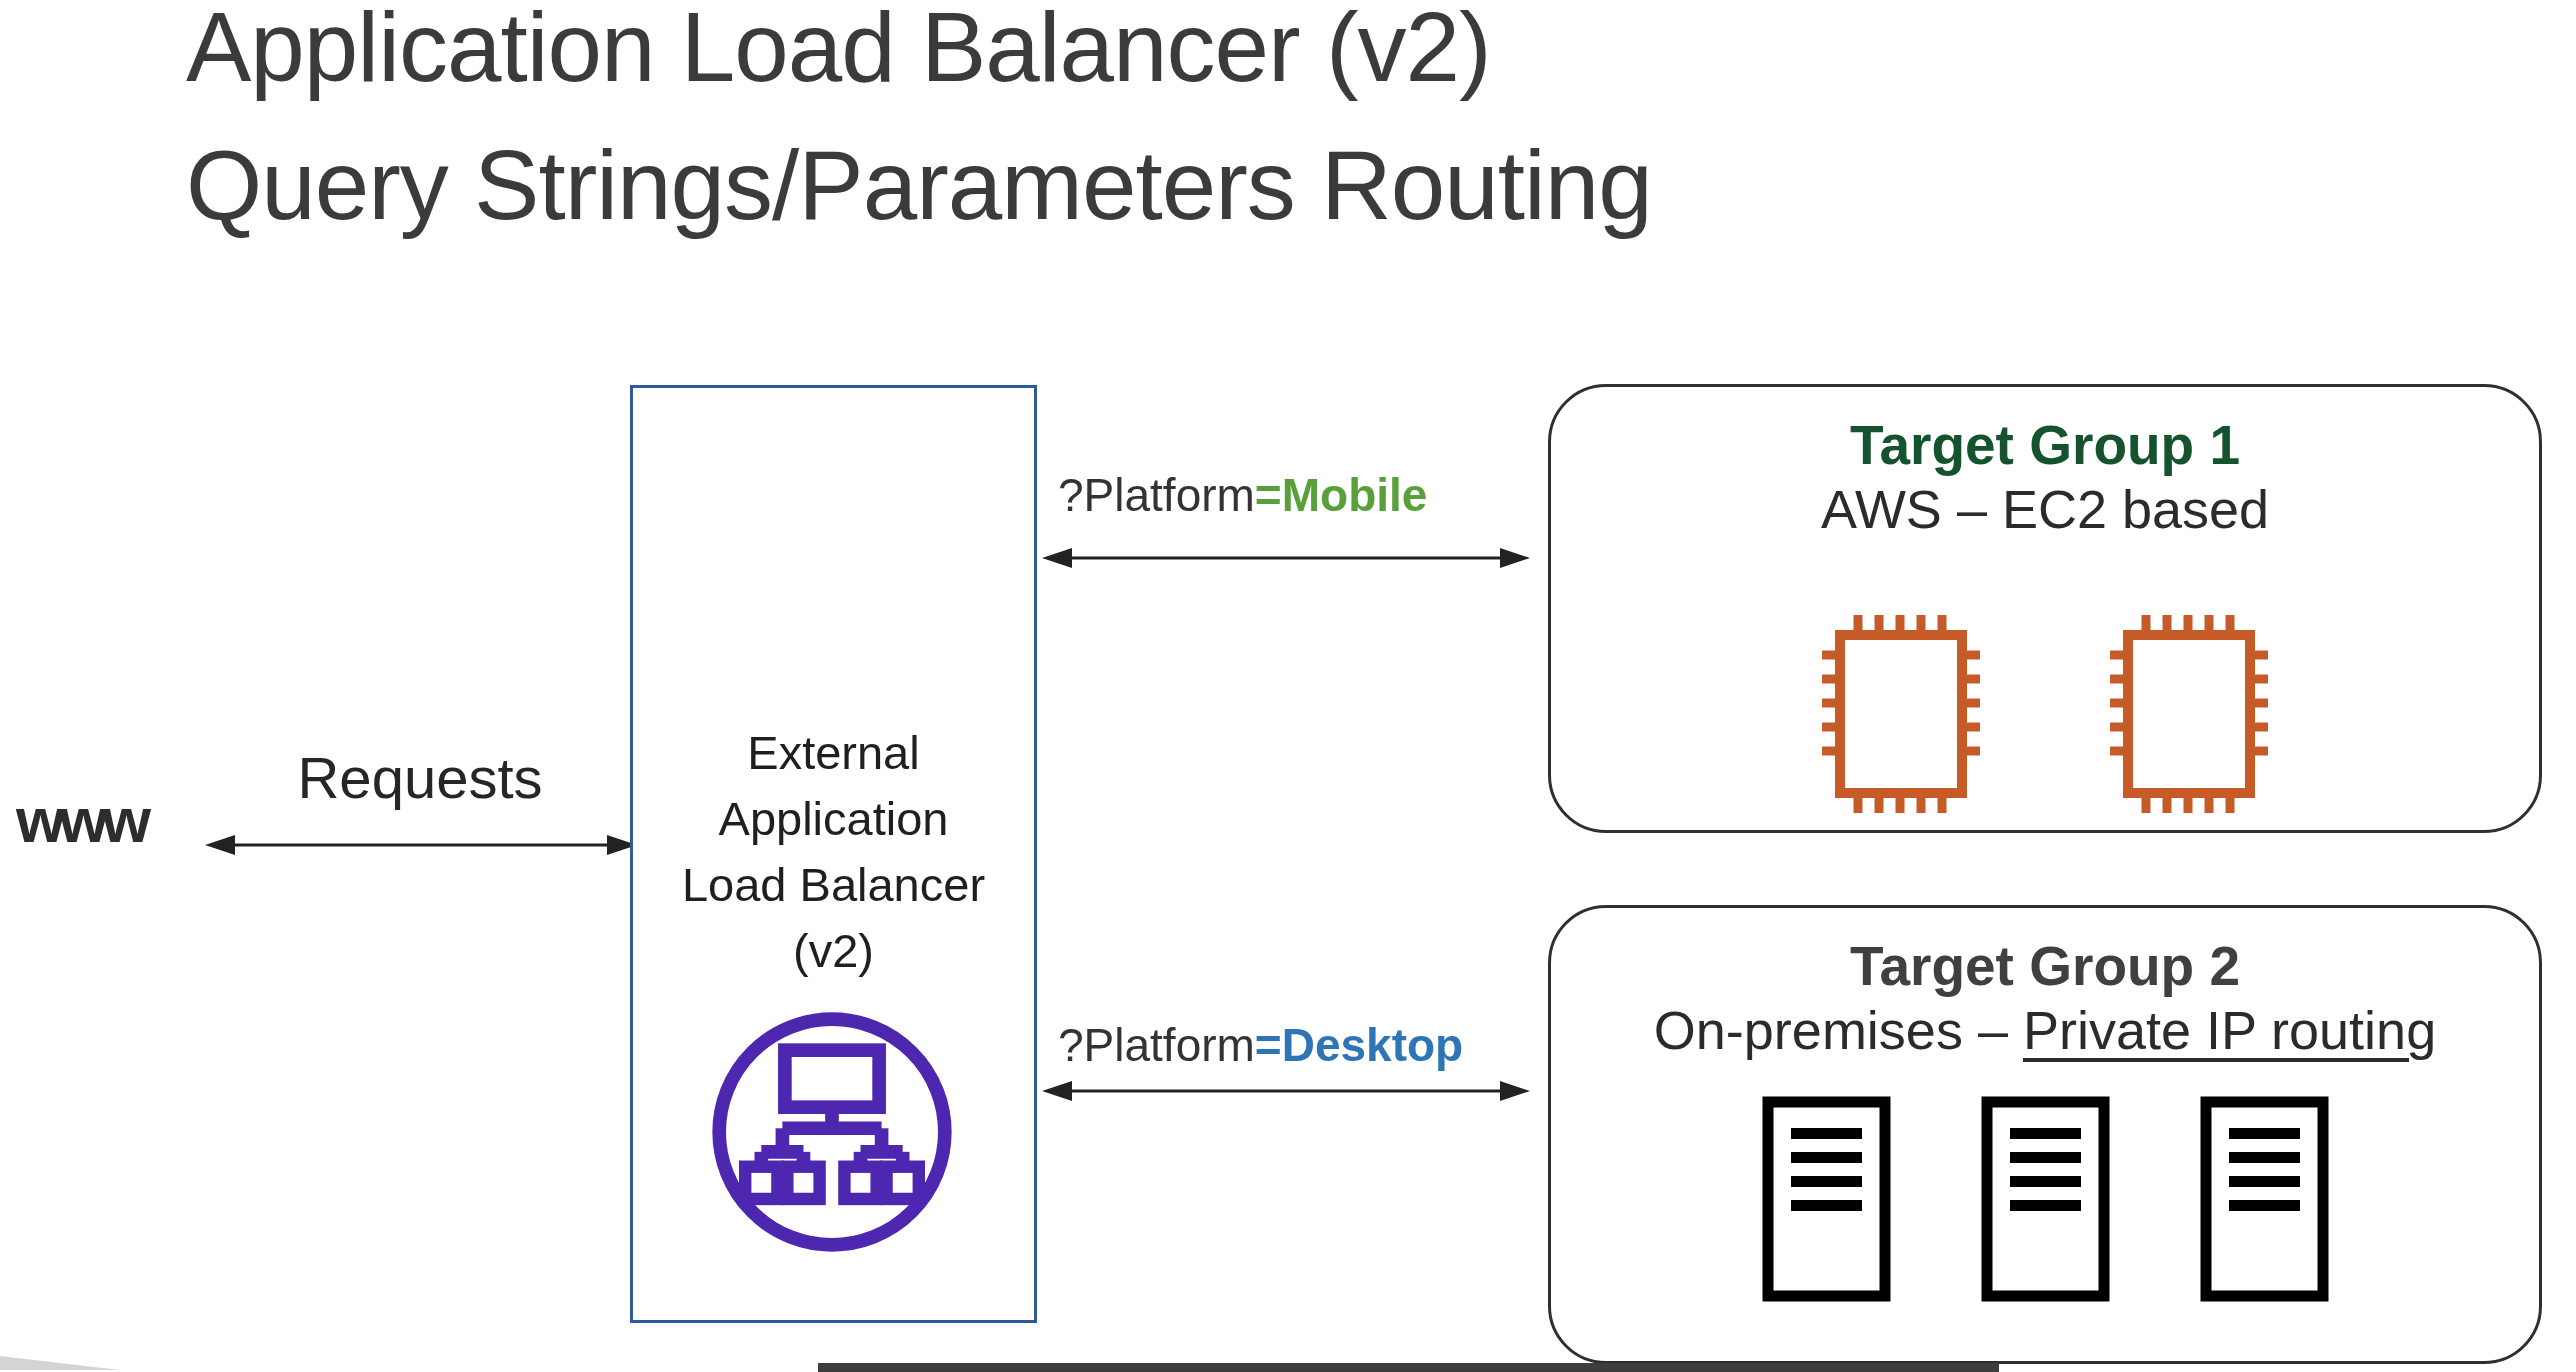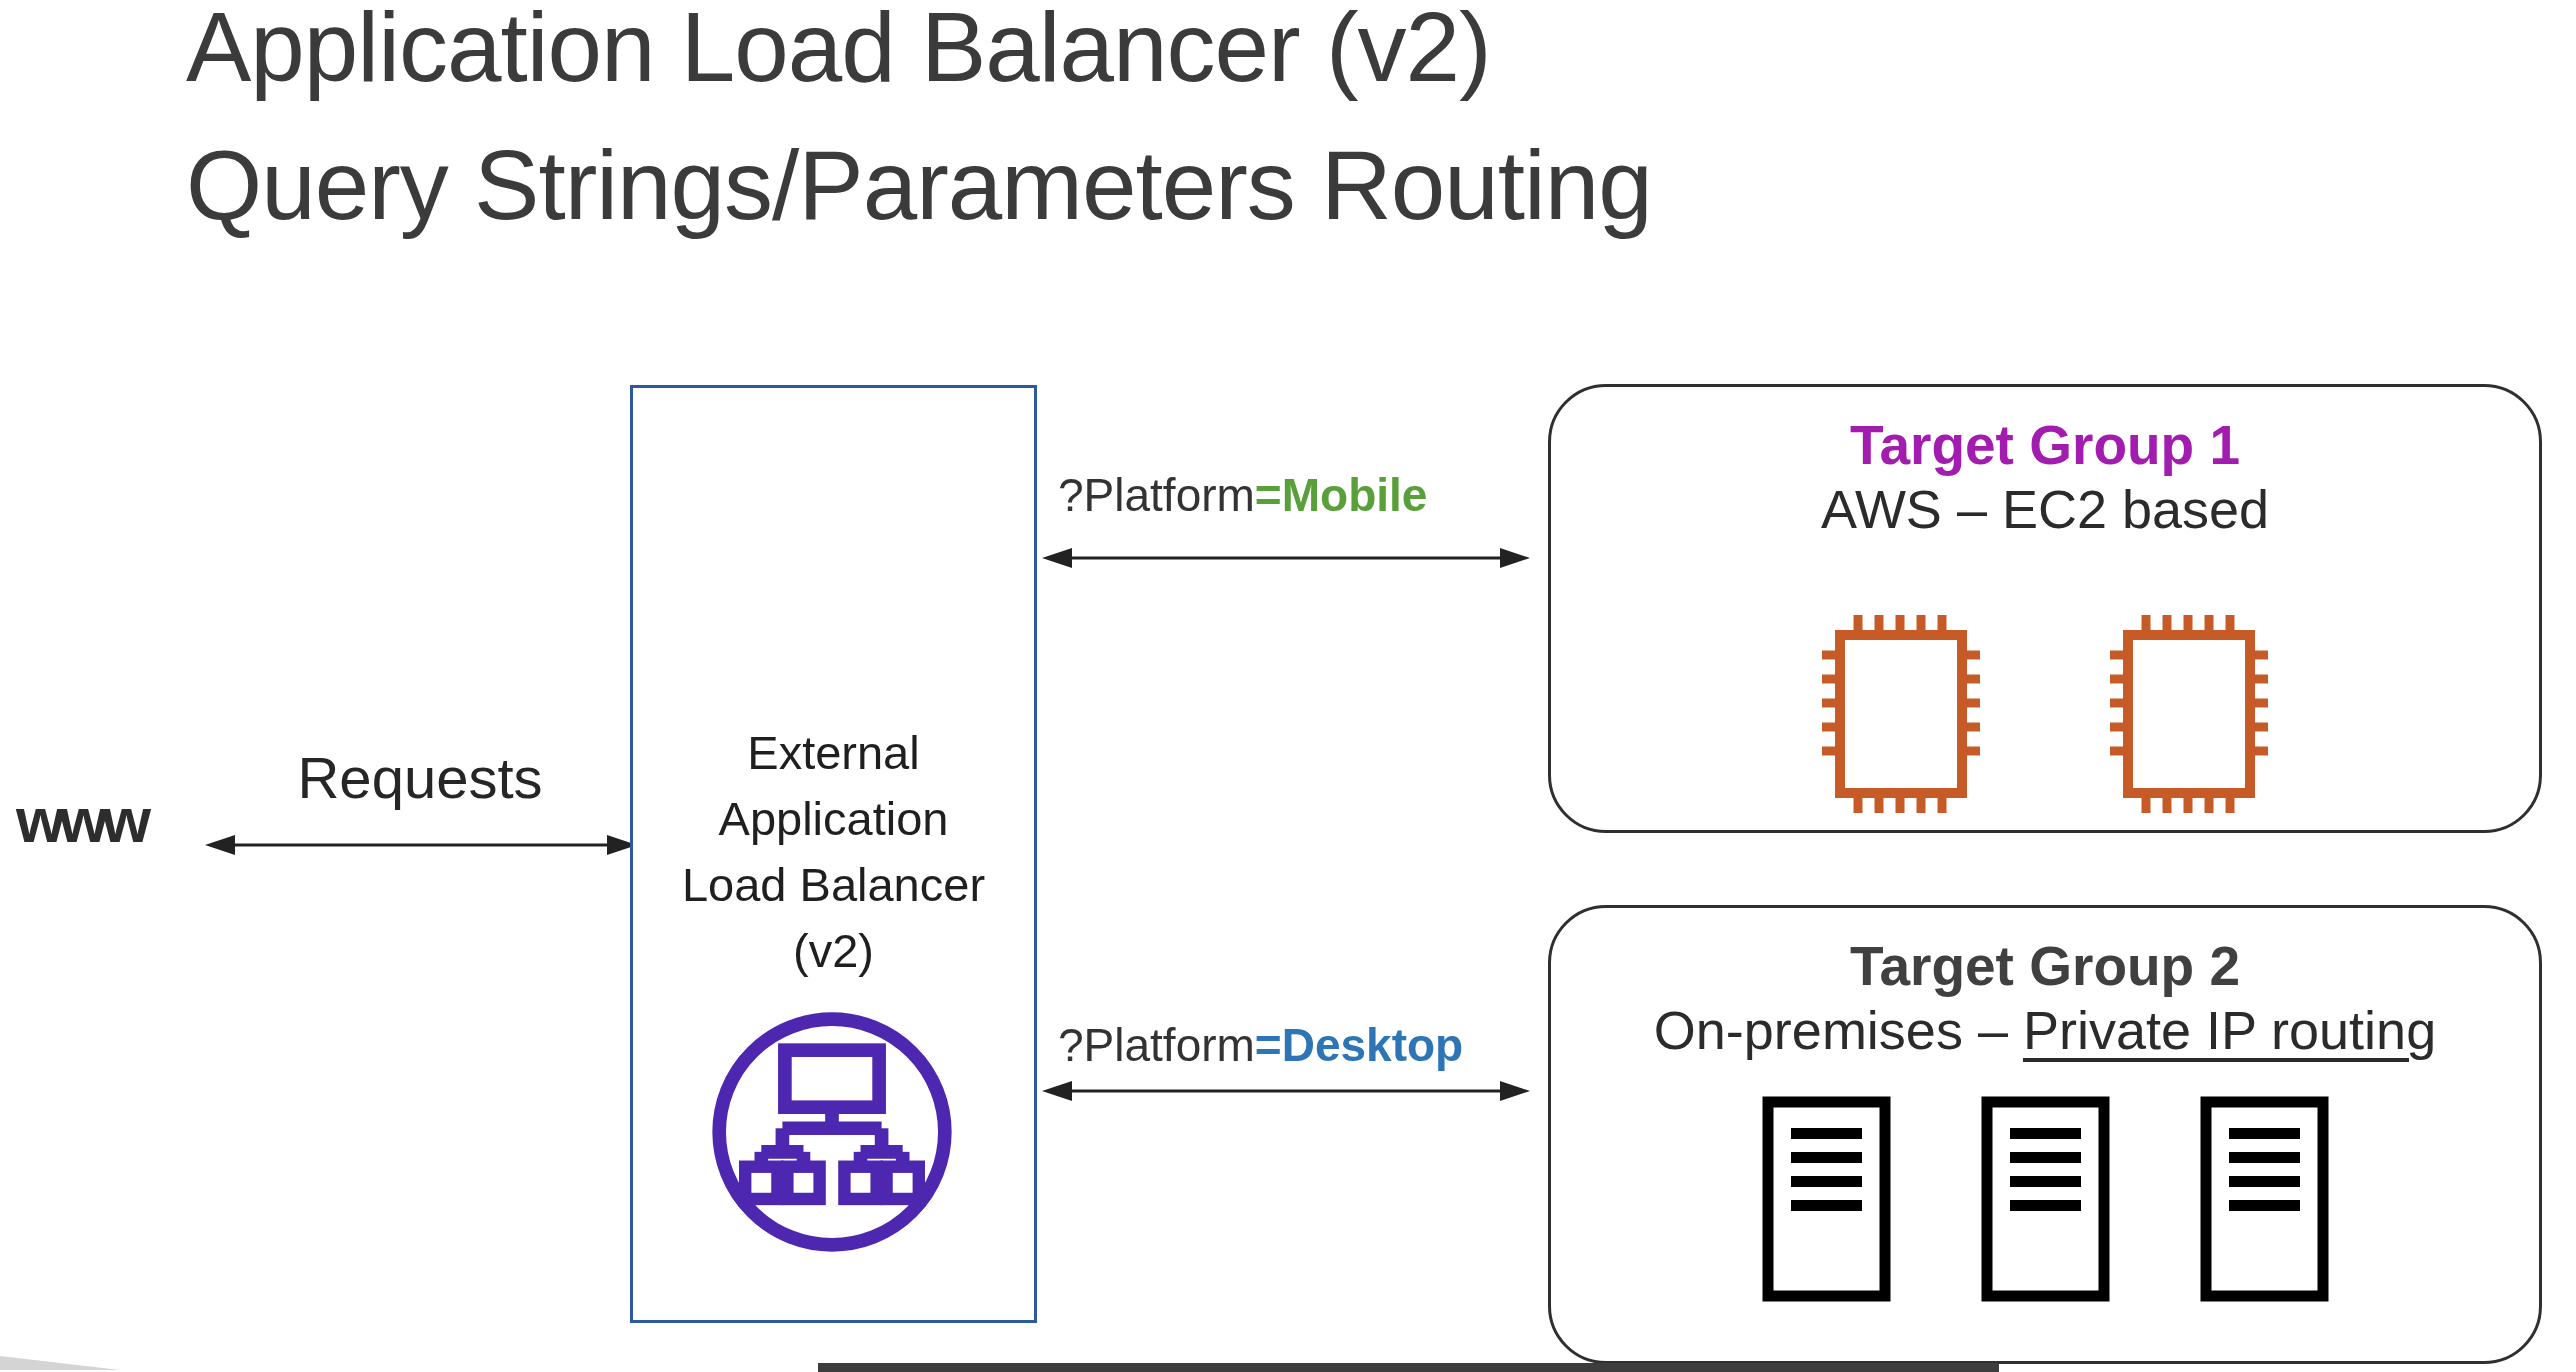--- a/index.html
+++ b/index.html
@@ -151,21 +151,21 @@
   <div class="abs route-label" style="left:1058px;top:468px;">
     <span>?Platform</span><span class="route-value" style="color: rgb(90, 160, 58);">=Mobile</span>
   </div>
   <svg class="abs arrow-svg" style="left:1040px;top:543px;" width="492" height="30">
     <line x1="28" y1="15" x2="464" y2="15" stroke="#222" stroke-width="3"></line>
     <polygon points="2,15 32,5 32,25" fill="#222"></polygon>
     <polygon points="490,15 460,5 460,25" fill="#222"></polygon>
   </svg>
 
   <div class="abs tg-box tg1">
-    <div class="tg-title" style="color: #a21caf;">Target Group 1</div>
+    <div class="tg-title" style="color: #14532d;">Target Group 1</div>
     <div class="tg-subtitle">AWS – EC2 based</div>
     <div class="icon-row" style="color: rgb(199, 91, 40);">
   <svg class="abs-icon" width="170" height="215" viewBox="0 0 170 215" fill="none" stroke="currentColor" stroke-width="10">
     <rect x="24" y="28" width="122" height="158"></rect>
     <g stroke-width="9">
       <line x1="42" y1="8" x2="42" y2="28"></line>
             <line x1="63" y1="8" x2="63" y2="28"></line>
       <line x1="84" y1="8" x2="84" y2="28"></line>
             <line x1="105" y1="8" x2="105" y2="28"></line>
       <line x1="126" y1="8" x2="126" y2="28"></line>

